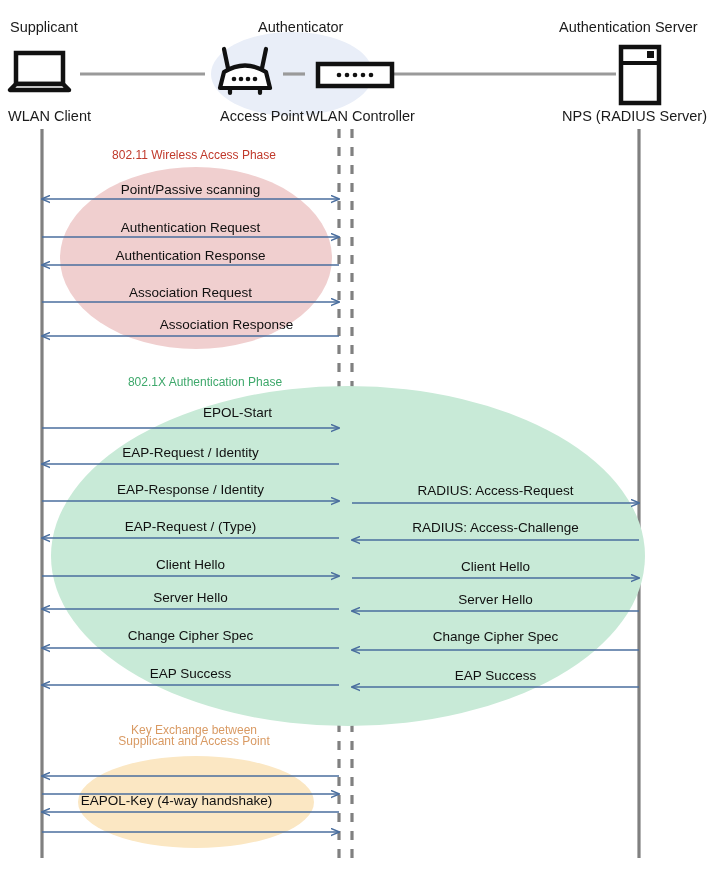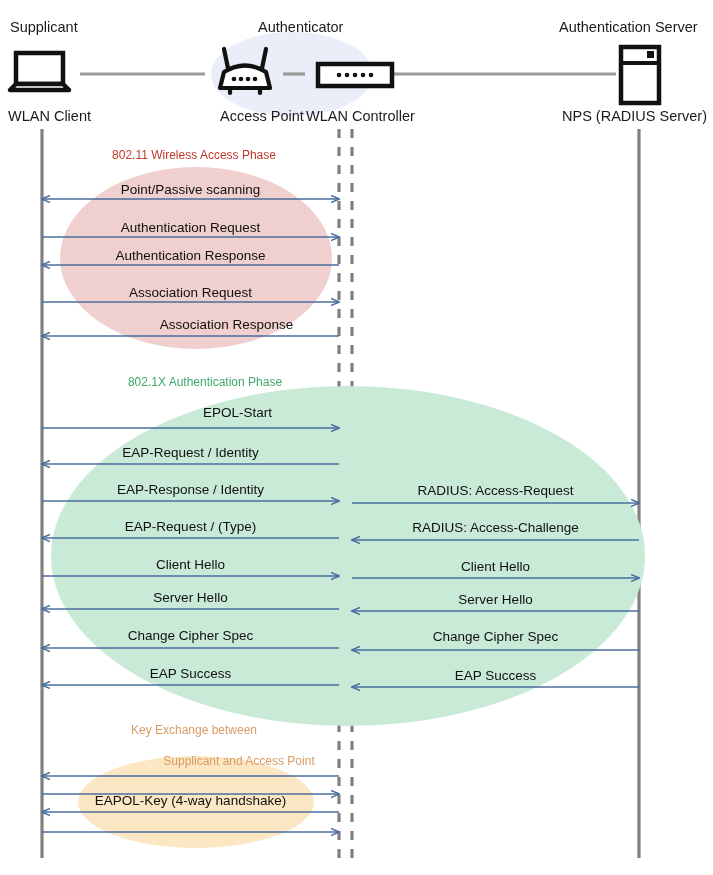--- a/index.html
+++ b/index.html
@@ -142,21 +142,21 @@
   <div class="actor-bottom" style="left:8px;top:108px;">WLAN Client</div>
   <div class="actor-bottom" style="left:220px;top:108px;text-align:center;">Access Point</div>
   <div class="actor-bottom" style="left:306px;top:108px;">WLAN Controller</div>
   <div class="actor-bottom" style="left:562px;top:108px;">NPS (RADIUS Server)</div>
 
   <div class="phase-title phase-red" style="left:0px;top:146px;width:388px;">802.11 Wireless Access Phase</div>
 
   <div class="phase-title phase-green" style="left:0px;top:373px;width:410px;">802.1X Authentication Phase</div>
 
   <div class="phase-title phase-orange" style="left:0px;top:721px;width:388px;">Key Exchange between</div>
-  <div class="phase-title phase-orange" style="left:0px;top:752px;width:388px;padding-left:45px;">Supplicant and Access Point</div>
+  <div class="phase-title phase-orange" style="left:0px;top:732px;width:388px;">Supplicant and Access Point</div>
 
   <div class="msg" style="left:42px;top:182px;width:297px;">Point/Passive scanning</div>
   <div class="msg" style="left:42px;top:220px;width:297px;">Authentication Request</div>
   <div class="msg" style="left:42px;top:248px;width:297px;">Authentication Response</div>
   <div class="msg" style="left:42px;top:285px;width:297px;">Association Request</div>
   <div class="msg" style="left:42px;top:317px;width:297px;margin-left:36px;">Association Response</div>
 
   <div class="msg" style="left:42px;top:405px;width:297px;margin-left:47px;">EPOL-Start</div>
   <div class="msg" style="left:42px;top:445px;width:297px;">EAP-Request / Identity</div>
   <div class="msg" style="left:42px;top:482px;width:297px;">EAP-Response / Identity</div>
@@ -166,15 +166,15 @@
   <div class="msg" style="left:42px;top:628px;width:297px;">Change Cipher Spec</div>
   <div class="msg" style="left:42px;top:666px;width:297px;">EAP Success</div>
 
   <div class="msg" style="left:352px;top:483px;width:287px;">RADIUS: Access-Request</div>
   <div class="msg" style="left:352px;top:520px;width:287px;">RADIUS: Access-Challenge</div>
   <div class="msg" style="left:352px;top:559px;width:287px;">Client Hello</div>
   <div class="msg" style="left:352px;top:592px;width:287px;">Server Hello</div>
   <div class="msg" style="left:352px;top:629px;width:287px;">Change Cipher Spec</div>
   <div class="msg" style="left:352px;top:668px;width:287px;">EAP Success</div>
 
-  <div class="msg" style="left:42px;top:793px;width:297px;">EAPOL-Key (4-way handshake)</div>
+  <div class="msg" style="left:28px;top:793px;width:297px;">EAPOL-Key (4-way handshake)</div>
 
 </div>
 
 </body></html>

